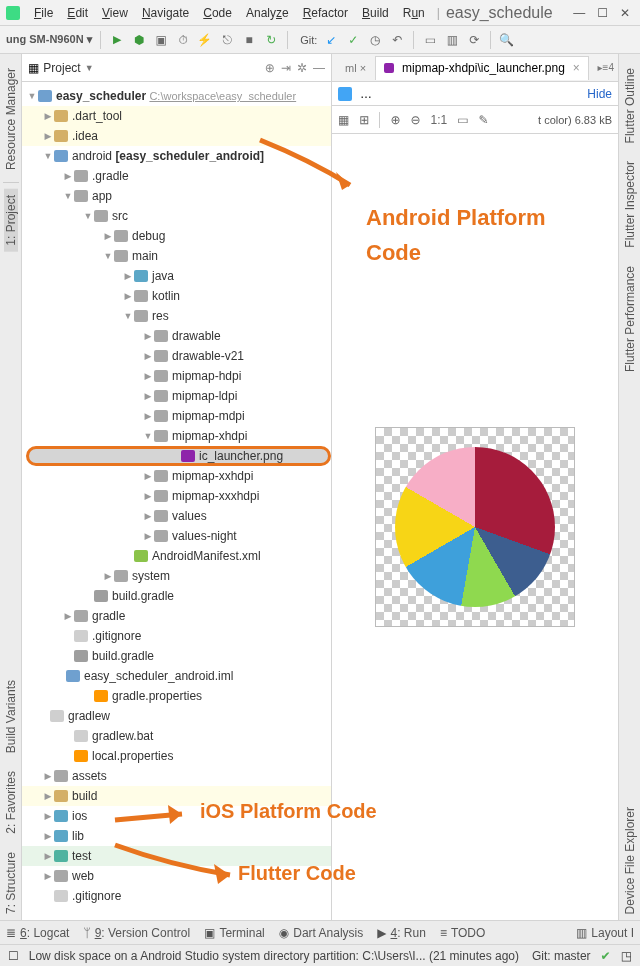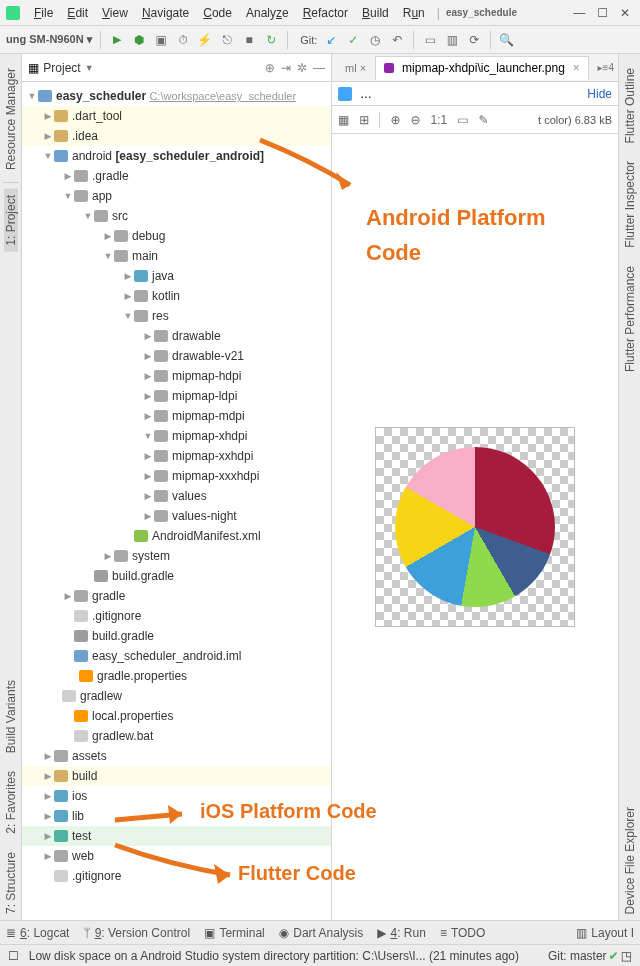--- a/index.html
+++ b/index.html
@@ -2,21 +2,21 @@
 <html><head>
 <meta charset="utf-8">
 <style>
 * { margin:0; padding:0; box-sizing:border-box; font-family:"Segoe UI",Arial,sans-serif; font-size:12px; }
 body { width:640px; height:966px; background:#f2f2f2; overflow:hidden; position:relative; }
 .menubar { height:26px; display:flex; align-items:center; padding:0 6px; gap:2px; background:#f2f2f2; border-bottom:1px solid #d4d4d4; }
 .menubar .logo { width:14px; height:14px; background:#3ddc84; border-radius:2px; margin-right:6px; }
 .menubar .mitem { padding:2px 6px; cursor:pointer; color:#333; }
 .menubar .mitem u { text-decoration:underline; }
 .menubar .sep { color:#aaa; margin:0 4px; }
-.menubar .crumb { color:#666; font-size:10px;font-weight:bold; }
+.menubar .crumb { color:#666; font-size:16px; }
 .menubar .winctl { margin-left:auto; display:flex; gap:12px; color:#555; font-size:14px; padding-right:4px;}
 .toolbar { height:28px; display:flex; align-items:center; padding:0 6px; gap:6px; background:#f2f2f2; border-bottom:1px solid #d4d4d4; }
 .toolbar .sep { width:1px; height:18px; background:#ccc; margin:0 2px; }
 .toolbar .tico { width:16px; height:16px; display:flex; align-items:center; justify-content:center; font-size:12px; color:#6a6a6a; cursor:pointer;}
 .toolbar .device { color:#555; font-size:11px;font-weight:bold; }
 .toolbar .tri-run { color:#3c9a3c; font-size:11px; }
 .toolbar .tri-bug { color:#3c9a3c; }
 .git-label { font-size:11px; color:#555; margin-left:4px;}
 .main { display:flex; height:calc(100% - 26px - 28px - 24px - 22px); }
 .leftrail, .rightrail { width:22px; background:#ececec; border-right:1px solid #d4d4d4; display:flex; flex-direction:column; align-items:center; gap:6px; padding-top:8px; font-size:10px; color:#555;}
@@ -67,21 +67,21 @@
   background-size:16px 16px; background-position:0 0,0 8px,8px -8px,-8px 0;
   display:flex; align-items:center; justify-content:center; border:1px solid #bbb;}
 .pie { width:160px; height:160px; border-radius:50%;
   background:conic-gradient(#a61c3c 0 110deg,#3d5e8f 110deg 150deg,#8fd94f 150deg 190deg,#3ea0db 190deg 240deg,#f7d516 240deg 300deg,#f7aec6 300deg 360deg);}
 .anno { position:absolute; color:#e8741e; font-weight:bold; font-size:22px; pointer-events:none;}
 .arrow { position:absolute; pointer-events:none;}
 .bottombar { height:24px; background:#ececec; border-top:1px solid #d4d4d4; display:flex; align-items:center; padding:0 6px; gap:14px; font-size:11px; color:#555;}
 .bottombar .bitem { display:flex; gap:4px; align-items:center; cursor:pointer;}
 .bottombar .bitem u { text-decoration:underline;}
 .status { height:22px; background:#ececec; border-top:1px solid #d4d4d4; display:flex; align-items:center; padding:0 8px; font-size:11px; color:#444; gap:10px;}
-.status .right { margin-left:auto; display:flex; gap:2px; align-items:center;}
+.status .right { margin-left:auto; display:flex; gap:10px; align-items:center;}
 </style>
 </head>
 <body>
 
 <div class="menubar">
   <div class="logo"></div>
   <div class="mitem"><u>F</u>ile</div>
   <div class="mitem"><u>E</u>dit</div>
   <div class="mitem"><u>V</u>iew</div>
   <div class="mitem"><u>N</u>avigate</div>
@@ -224,20 +224,25 @@
       <div class="row" style="padding-left:120px">
           <span class="exp">▶</span>
           <span class="ico folder-grey"></span>
           <span class="nlabel">mipmap-mdpi</span>
         </div>
       <div class="row" style="padding-left:120px">
           <span class="exp">▼</span>
           <span class="ico folder-grey"></span>
           <span class="nlabel">mipmap-xhdpi</span>
         </div>
+      <div class="row sel highlight-ring" style="padding-left:140px">
+          <span class="exp"></span>
+          <span class="ico png"></span>
+          <span class="nlabel">ic_launcher.png</span>
+        </div>
       <div class="row" style="padding-left:120px">
           <span class="exp">▶</span>
           <span class="ico folder-grey"></span>
           <span class="nlabel">mipmap-xxhdpi</span>
         </div>
       <div class="row" style="padding-left:120px">
           <span class="exp">▶</span>
           <span class="ico folder-grey"></span>
           <span class="nlabel">mipmap-xxxhdpi</span>
         </div>
@@ -274,44 +279,44 @@
       <div class="row" style="padding-left:40px">
           <span class="exp"></span>
           <span class="ico file"></span>
           <span class="nlabel">.gitignore</span>
         </div>
       <div class="row" style="padding-left:40px">
           <span class="exp"></span>
           <span class="ico gradle"></span>
           <span class="nlabel">build.gradle</span>
         </div>
-      <div class="row" style="padding-left:40px">
+      <div class="row" style="padding-left:32px">
           <span class="exp"></span>
           <span class="ico module"></span>
           <span class="nlabel">easy_scheduler_android.iml</span>
         </div>
-      <div class="row" style="padding-left:45px">
+      <div class="row" style="padding-left:60px">
           <span class="exp"></span>
           <span class="ico orange"></span>
           <span class="nlabel">gradle.properties</span>
         </div>
-      <div class="row" style="padding-left:28px">
+      <div class="row" style="padding-left:16px">
           <span class="exp"></span>
           <span class="ico file"></span>
           <span class="nlabel">gradlew</span>
         </div>
       <div class="row" style="padding-left:40px">
           <span class="exp"></span>
+          <span class="ico file"></span>
+          <span class="nlabel">gradlew.bat</span>
+        </div>
+      <div class="row" style="padding-left:40px">
+          <span class="exp"></span>
           <span class="ico orange"></span>
           <span class="nlabel">local.properties</span>
-        </div>
-      <div class="row" style="padding-left:40px">
-          <span class="exp"></span>
-          <span class="ico file"></span>
-          <span class="nlabel">gradlew.bat</span>
         </div>
       <div class="row" style="padding-left:20px">
           <span class="exp">▶</span>
           <span class="ico folder-grey"></span>
           <span class="nlabel">assets</span>
         </div>
       <div class="row hl" style="padding-left:20px">
           <span class="exp">▶</span>
           <span class="ico folder"></span>
           <span class="nlabel">build</span>

